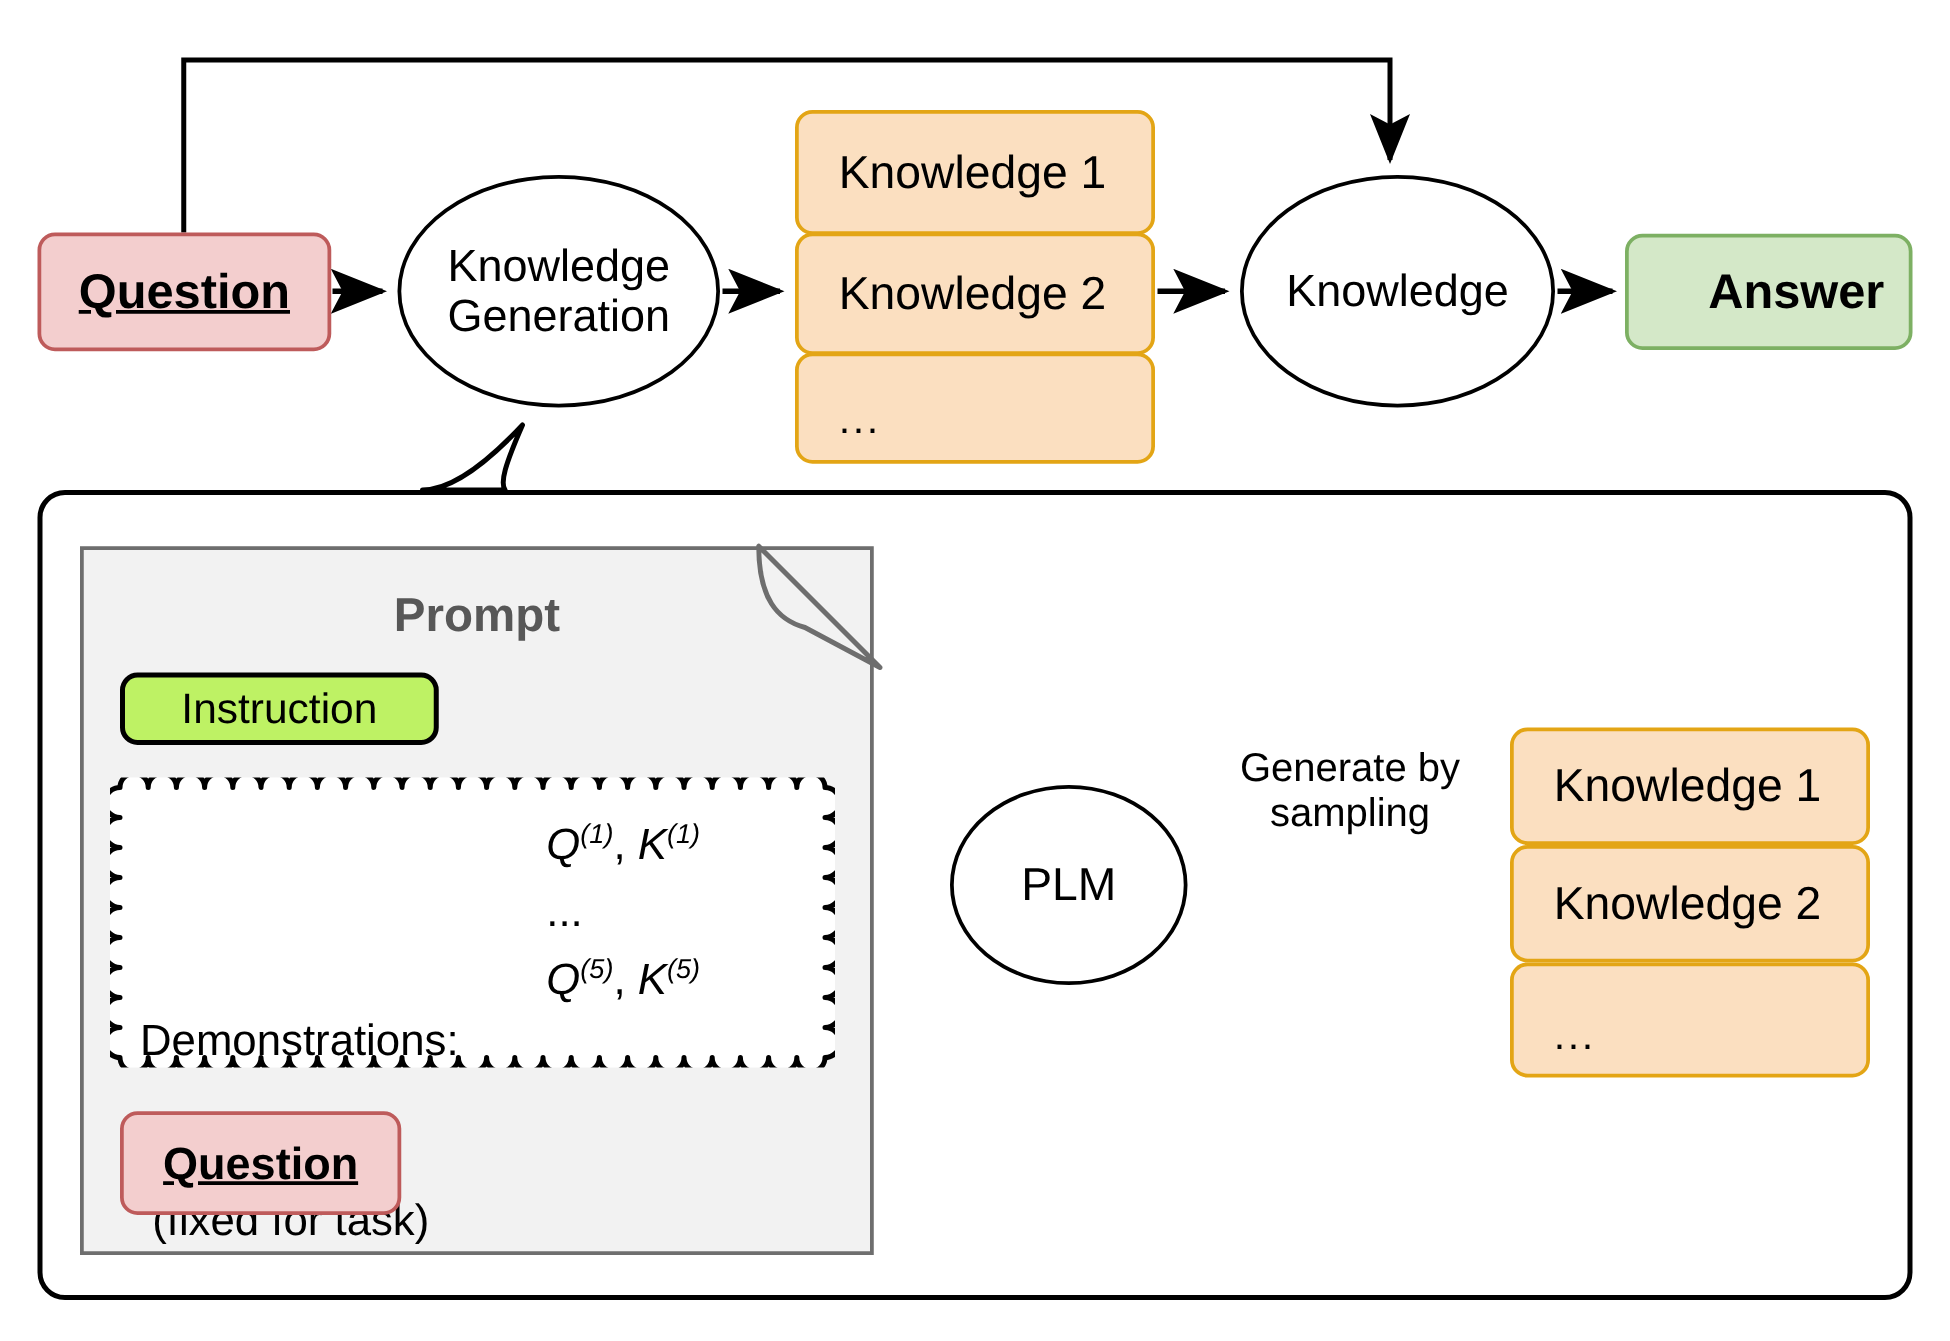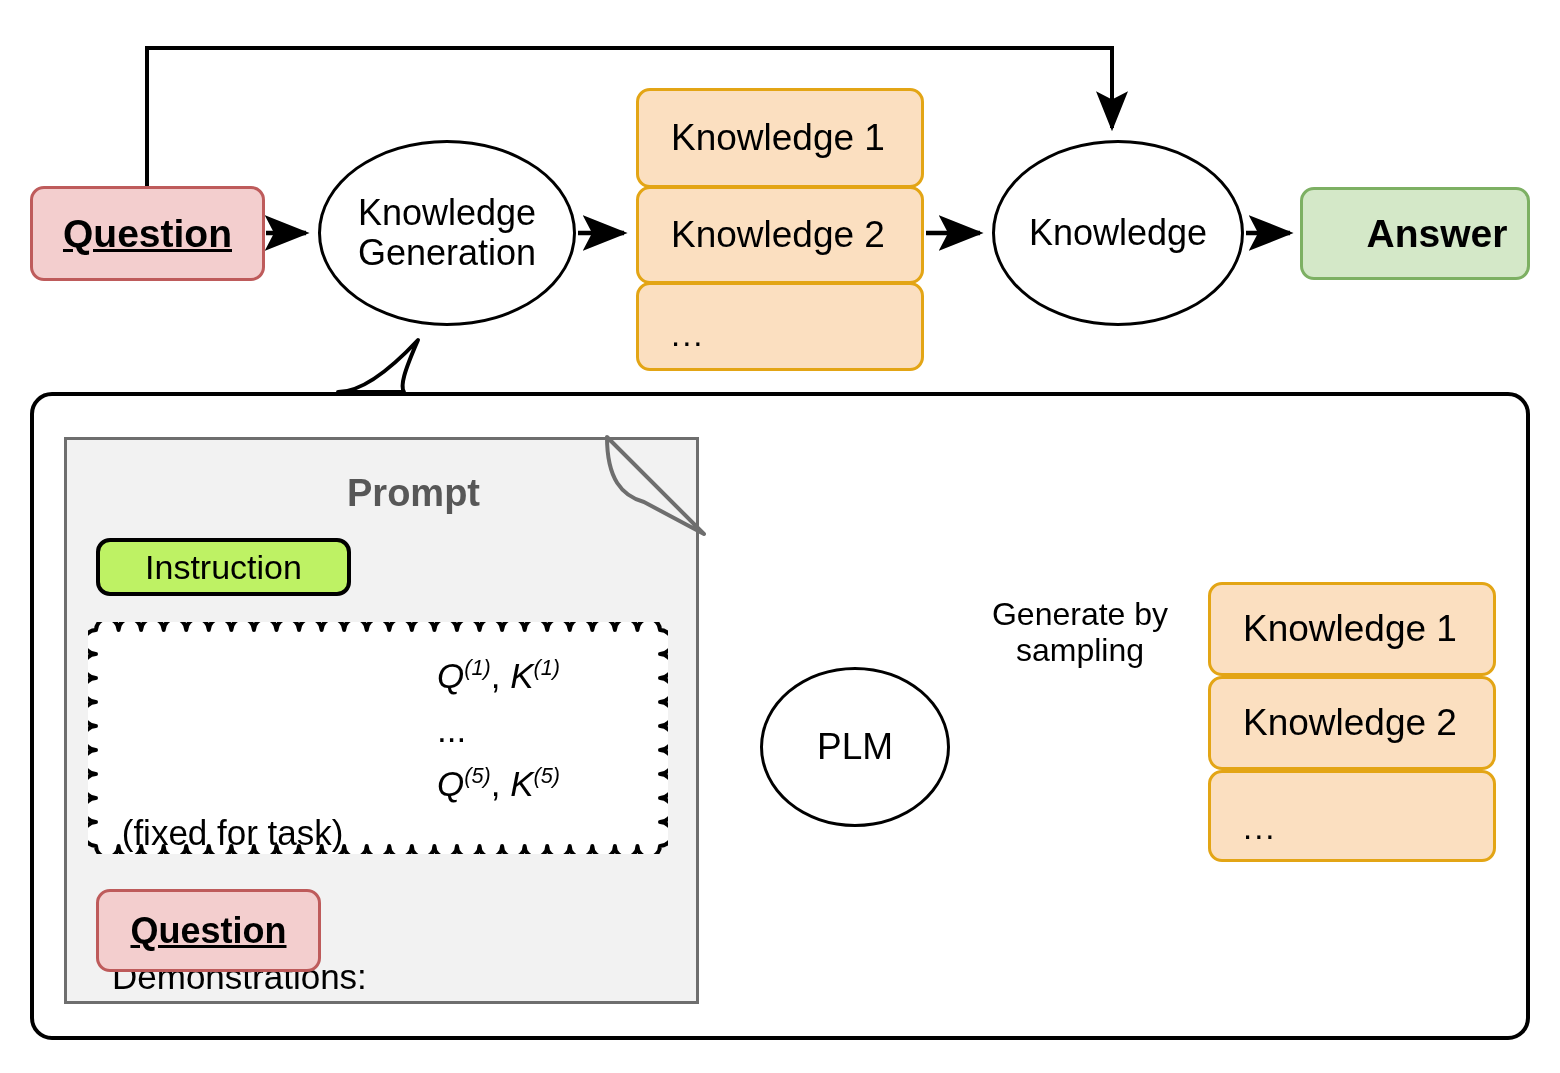--- a/index.html
+++ b/index.html
@@ -125,21 +125,20 @@
   }
   #prompt-title {
     position: absolute;
     left: 64px;
     top: 472px;
     width: 635px;
     text-align: center;
     font-size: 38px;
     font-weight: bold;
     color: #575757;
-    margin-left: 32px;
   }
 
   
   #instruction-tag {
     position: absolute;
     left: 96px;
     top: 538px;
     width: 255px;
     height: 58px;
     background: #bef264;
@@ -203,21 +202,21 @@
     left: 96px;
     top: 889px;
     width: 225px;
     height: 83px;
     font-size: 36px;
   }
 
   
   #plm-node {
     left: 760px;
-    top: 667px;
+    top: 628px;
     width: 190px;
     height: 160px;
   }
 
   
   #gen-label {
     position: absolute;
     left: 955px;
     top: 596px;
     width: 250px;
@@ -313,22 +312,22 @@
   <div id="instruction-tag">
     <span>Instruction</span>
   </div>
 
   <div id="demo-cloud-wrap">
     <svg viewBox="0 0 580 232" width="580" height="232">
       <path id="scallop-path" fill="#ffffff" stroke="#000000" stroke-width="4" stroke-linejoin="round" d="M8,8 A11.28,11.28 0 0 1 30.56,8 A11.28,11.28 0 0 1 53.12,8 A11.28,11.28 0 0 1 75.67999999999999,8 A11.28,11.28 0 0 1 98.24,8 A11.28,11.28 0 0 1 120.8,8 A11.28,11.28 0 0 1 143.35999999999999,8 A11.28,11.28 0 0 1 165.92,8 A11.28,11.28 0 0 1 188.48,8 A11.28,11.28 0 0 1 211.04,8 A11.28,11.28 0 0 1 233.6,8 A11.28,11.28 0 0 1 256.15999999999997,8 A11.28,11.28 0 0 1 278.71999999999997,8 A11.28,11.28 0 0 1 301.28,8 A11.28,11.28 0 0 1 323.84,8 A11.28,11.28 0 0 1 346.4,8 A11.28,11.28 0 0 1 368.96,8 A11.28,11.28 0 0 1 391.52,8 A11.28,11.28 0 0 1 414.08,8 A11.28,11.28 0 0 1 436.64,8 A11.28,11.28 0 0 1 459.2,8 A11.28,11.28 0 0 1 481.76,8 A11.28,11.28 0 0 1 504.32,8 A11.28,11.28 0 0 1 526.88,8 A11.28,11.28 0 0 1 549.4399999999999,8 A11.28,11.28 0 0 1 572,8 A12,12 0 0 1 572,32 A12,12 0 0 1 572,56 A12,12 0 0 1 572,80 A12,12 0 0 1 572,104 A12,12 0 0 1 572,128 A12,12 0 0 1 572,152 A12,12 0 0 1 572,176 A12,12 0 0 1 572,200 A12,12 0 0 1 572,224 A11.28,11.28 0 0 1 549.44,224 A11.28,11.28 0 0 1 526.88,224 A11.28,11.28 0 0 1 504.32,224 A11.28,11.28 0 0 1 481.76,224 A11.28,11.28 0 0 1 459.2,224 A11.28,11.28 0 0 1 436.64,224 A11.28,11.28 0 0 1 414.08000000000004,224 A11.28,11.28 0 0 1 391.52,224 A11.28,11.28 0 0 1 368.96000000000004,224 A11.28,11.28 0 0 1 346.4,224 A11.28,11.28 0 0 1 323.84000000000003,224 A11.28,11.28 0 0 1 301.28000000000003,224 A11.28,11.28 0 0 1 278.72,224 A11.28,11.28 0 0 1 256.16,224 A11.28,11.28 0 0 1 233.60000000000002,224 A11.28,11.28 0 0 1 211.04000000000002,224 A11.28,11.28 0 0 1 188.48000000000002,224 A11.28,11.28 0 0 1 165.92000000000002,224 A11.28,11.28 0 0 1 143.36,224 A11.28,11.28 0 0 1 120.80000000000001,224 A11.28,11.28 0 0 1 98.24000000000001,224 A11.28,11.28 0 0 1 75.68,224 A11.28,11.28 0 0 1 53.120000000000005,224 A11.28,11.28 0 0 1 30.56000000000006,224 A11.28,11.28 0 0 1 8,224 A12,12 0 0 1 8,200 A12,12 0 0 1 8,176 A12,12 0 0 1 8,152 A12,12 0 0 1 8,128 A12,12 0 0 1 8,104 A12,12 0 0 1 8,80 A12,12 0 0 1 8,56 A12,12 0 0 1 8,32 A12,12 0 0 1 8,8 Z"></path>
     </svg>
     <div id="demo-content">
       <div class="demo-left">
+        <div>Demonstrations:</div>
         <div> (fixed for task)</div>
-        <div>Demonstrations:</div>
       </div>
       <div class="demo-right">
         <div class="row">
           <span>Q</span><sup>(1)</sup><span class="plain">, </span><span>K</span><sup>(1)</sup>
         </div>
         <div class="row plain">...</div>
         <div class="row">
           <span>Q</span><sup>(5)</sup><span class="plain">, </span><span>K</span><sup>(5)</sup>
         </div>
       </div>

